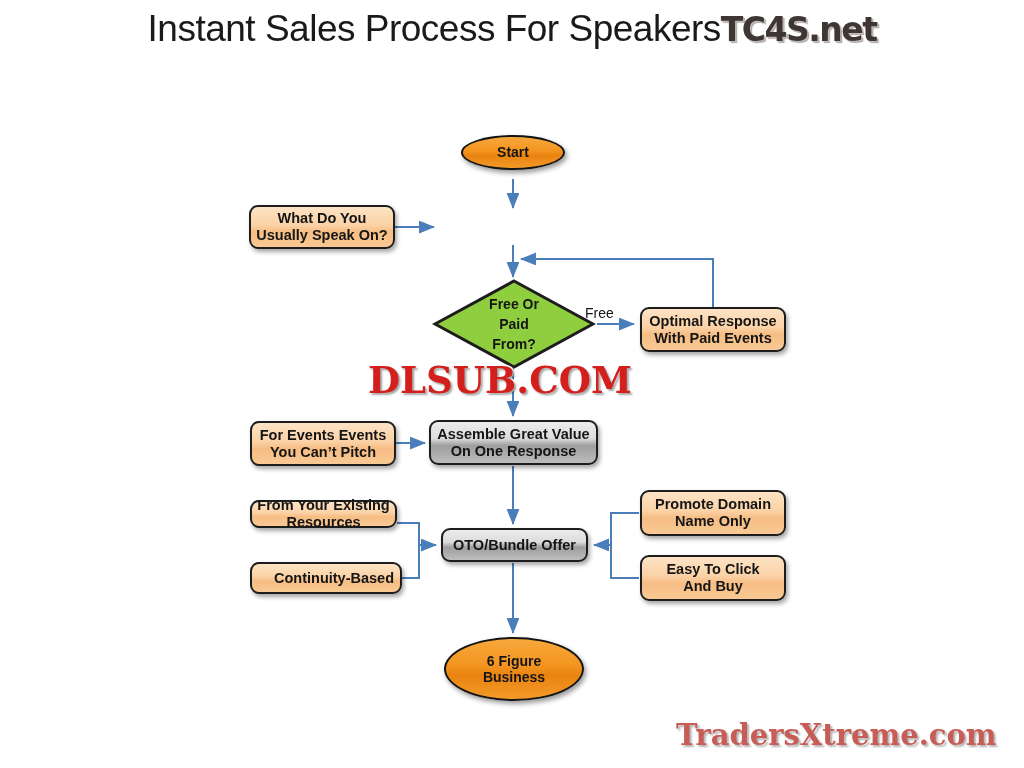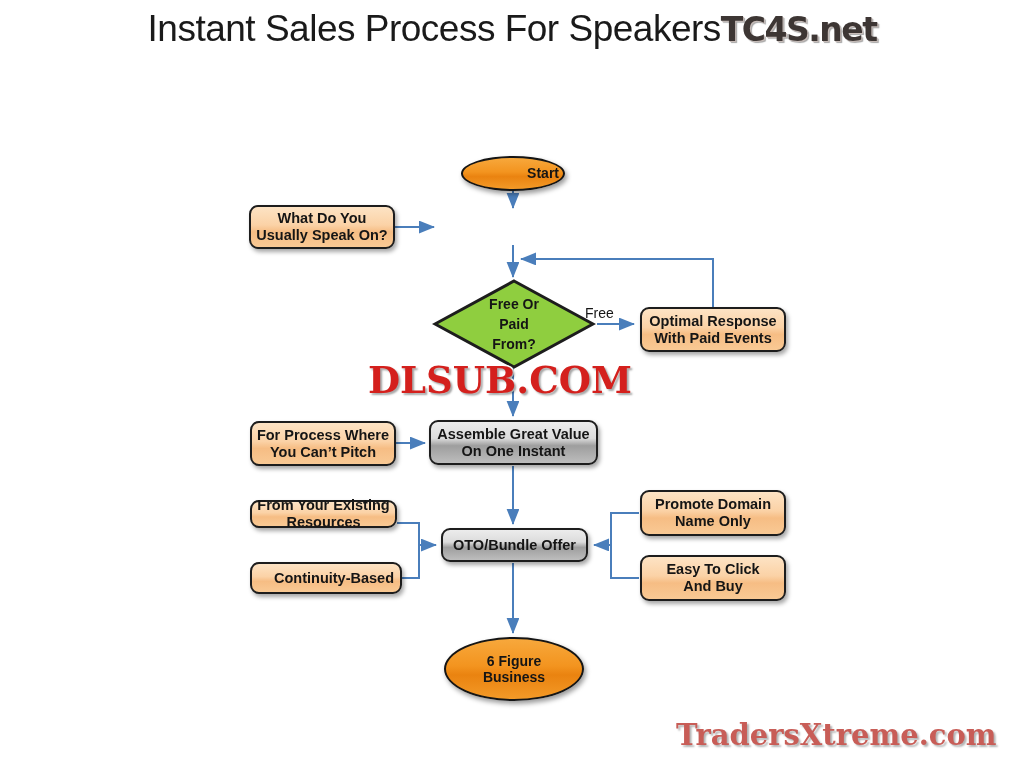--- a/index.html
+++ b/index.html
@@ -197,21 +197,21 @@
       <path d="M397,523 L419,523 L419,578 L397,578"></path>
       <path d="M419,545 L436,545" marker-end="url(#ar)"></path>
 
       <path d="M639,513 L611,513 L611,578 L639,578"></path>
       <path d="M611,545 L594,545" marker-end="url(#ar)"></path>
 
       <path d="M513,563 L513,633" marker-end="url(#ar)"></path>
     </g>
   </svg>
 
-  <div class="node node-ellipse" style="left:461px; top:156px; width:104px; height:35px;justify-content:flex-end;">
+  <div class="node node-ellipse" style="left:461px; top:135px; width:104px; height:35px;">
     <span class="label">Start</span>
   </div>
 
   <div class="node node-tan" style="left:249px; top:205px; width:146px; height:44px;">
     <span class="label">
       <span>What Do You</span><br>
       <span>Usually Speak On?</span>
     </span>
   </div>
 
@@ -231,29 +231,29 @@
 
   <div class="node node-tan" style="left:640px; top:307px; width:146px; height:45px;">
     <span class="label">
       <span>Optimal Response</span><br>
       <span>With Paid Events</span>
     </span>
   </div>
 
   <div class="node node-tan" style="left:250px; top:421px; width:146px; height:45px;">
     <span class="label">
-      <span>For Process Where</span><br>
+      <span>For Events Events</span><br>
       <span>You Can’t Pitch</span>
     </span>
   </div>
 
   <div class="node node-gray" style="left:429px; top:420px; width:169px; height:45px;">
     <span class="label">
       <span>Assemble Great Value</span><br>
-      <span>On One Instant</span>
+      <span>On One Response</span>
     </span>
   </div>
 
   <div class="node node-tan" style="left:250px; top:500px; width:147px; height:28px;">
     <span class="label">
       <span>From Your Existing</span><br>
       <span>Resources</span>
     </span>
   </div>
 

